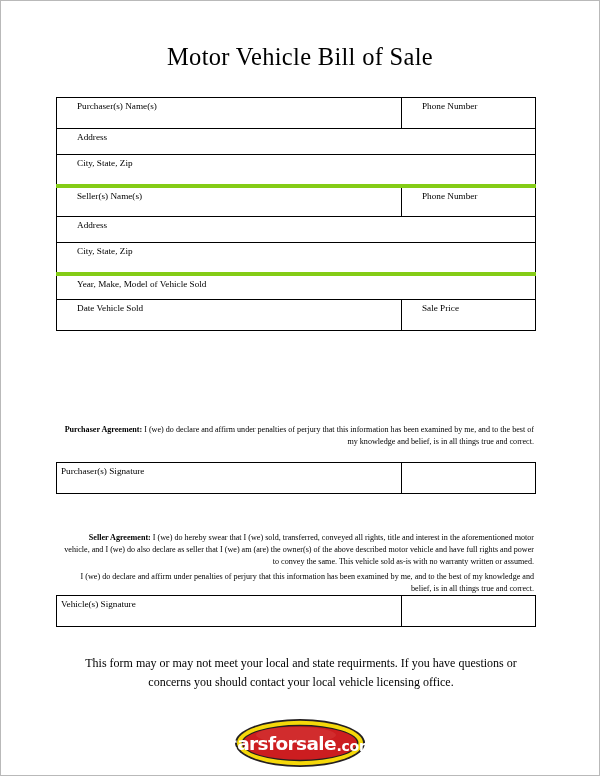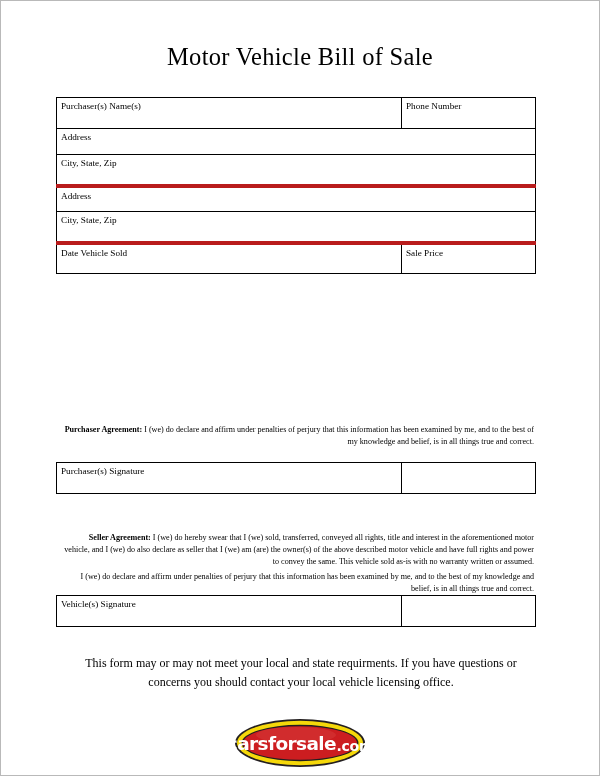--- a/index.html
+++ b/index.html
@@ -35,34 +35,34 @@
     position: absolute;
     left: 55px;
     top: 96px;
     width: 480px;
     border-collapse: collapse;
     table-layout: fixed;
   }
   .form-table td {
     border: 1px solid #000;
     vertical-align: top;
-    padding: 3px 4px 0 4px;
+    padding: 3px 4px 0 20px;
     font-size: 9.2px;
     line-height: 1.15;
     height: 26px;
     box-sizing: border-box;
   }
   .form-table td.tall {
     height: 31px;
   }
   .col-right { width: 134px; }
 
   
   .form-table tr.thick-below > td {
-    border-bottom: 4px solid #b91c1c;
+    border-bottom: 4px solid #84cc16;
   }
 
   
   .para {
     position: absolute;
     left: 63px;
     width: 470px;
     font-size: 8.1px;
     line-height: 1.45;
     text-align: right;
@@ -154,26 +154,33 @@
         <td class="tall col-right">Phone Number</td>
       </tr>
       <tr>
         <td colspan="2">Address</td>
       </tr>
       <tr class="thick-below">
         <td colspan="2" class="tall">City, State, Zip</td>
       </tr>
 
       <tr>
+        <td class="tall">Seller(s) Name(s)</td>
+        <td class="tall col-right">Phone Number</td>
+      </tr>
+      <tr>
         <td colspan="2">Address</td>
       </tr>
       <tr class="thick-below">
         <td colspan="2" class="tall">City, State, Zip</td>
       </tr>
 
+      <tr>
+        <td colspan="2">Year, Make, Model of Vehicle Sold</td>
+      </tr>
       <tr>
         <td class="tall">Date Vehicle Sold</td>
         <td class="tall col-right">Sale Price</td>
       </tr>
     </tbody>
   </table>
 
   <p class="para" style="top:415px;"><b>Purchaser Agreement:</b><span> I (we) do declare and affirm under penalties of perjury that this information has been examined by me, and to the best of my knowledge and belief, is in all things true and correct.</span></p>
 
   <table class="sig-table" style="top:461px;border-radius:14px;">

